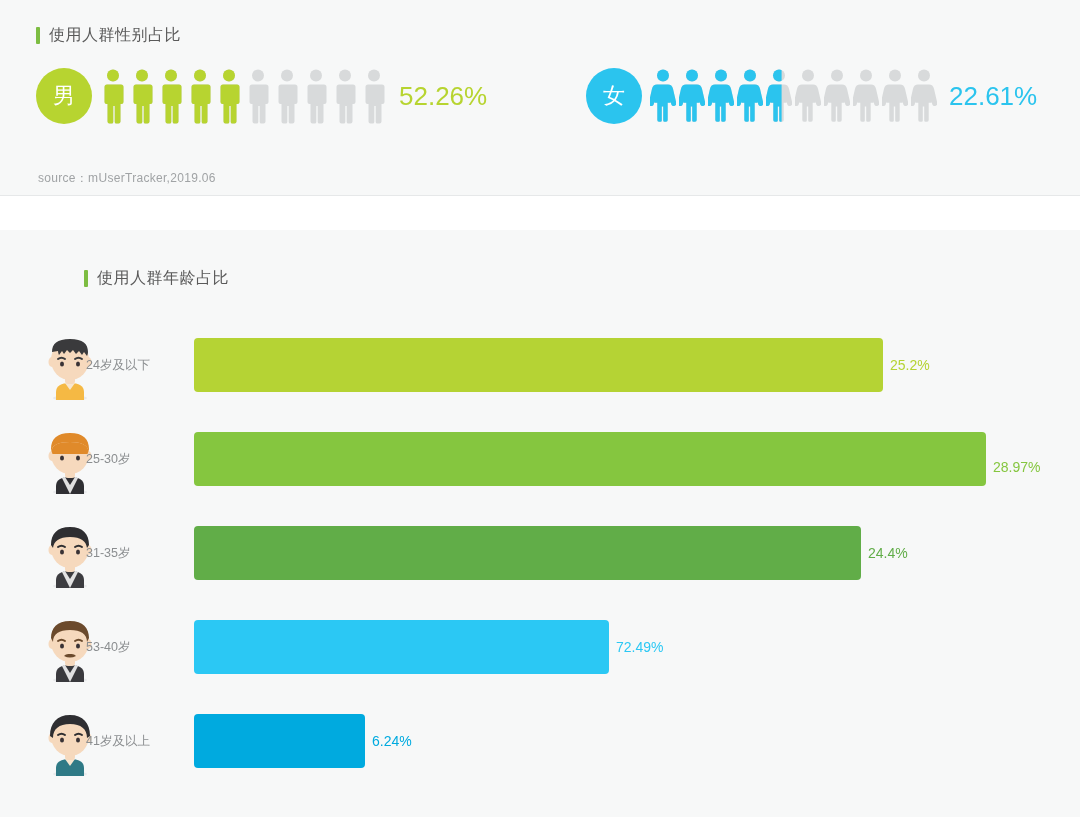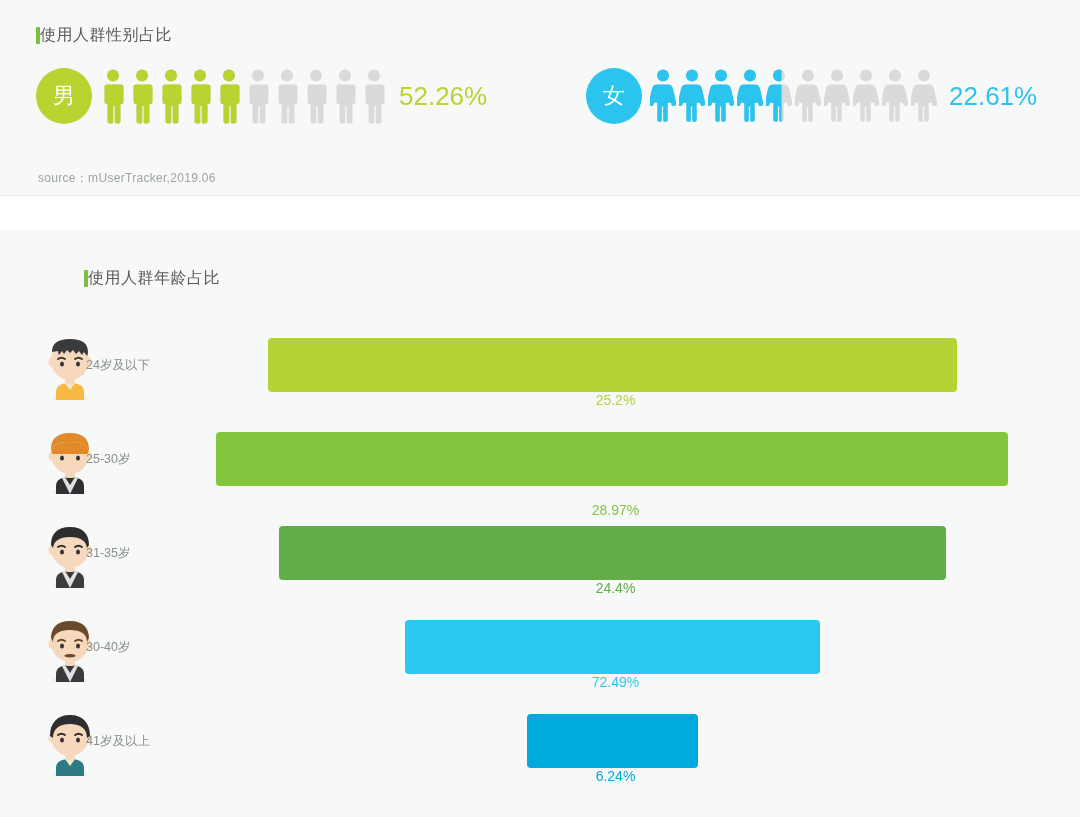--- a/index.html
+++ b/index.html
@@ -23,20 +23,21 @@
     background: #f7f8f8;
     box-sizing: border-box;
   }
   #gender-panel { top: 0; height: 196px; }
   #age-panel    { top: 230px; height: 587px; }
 
   .section-title {
     position: absolute;
     display: flex;
     align-items: center;
+    gap: 9px;
   }
   .title-accent {
     width: 4px;
     height: 17px;
     background: #7dbd42;
     border-radius: 1px;
     flex: none;
   }
   .title-text {
     font-size: 16px;
@@ -138,28 +139,27 @@
     left: 86px;
     top: 50%;
     transform: translateY(-50%);
     font-size: 12.5px;
     color: #8b8e90;
     white-space: nowrap;
   }
 
   .bar-track {
     position: absolute;
-    left: 202px;
+    left: 194px;
     top: 50%;
     transform: translateY(-50%);
     height: 54px;
     width: 820px;
     display: flex;
     align-items: center;
-    flex-direction: column;
   }
   .bar-fill {
     height: 54px;
     border-radius: 4px;
     flex: none;
   }
   .bar-value {
     font-size: 14px;
     margin-left: 7px;
     white-space: nowrap;
@@ -582,21 +582,21 @@
           <ellipse cx="14" cy="32" rx="3.5" ry="5" fill="#f6d9bd"></ellipse>
           <ellipse cx="50" cy="32" rx="3.5" ry="5" fill="#f6d9bd"></ellipse>
           <path d="M13 26c0-10 6-17 19-17s19 7 19 17l-2 4c0-8-6-12-17-12s-17 4-17 12z" fill="#6b4a2c"></path>
           <ellipse cx="24" cy="34" rx="2" ry="2.6" fill="#3a3336"></ellipse>
           <ellipse cx="40" cy="34" rx="2" ry="2.6" fill="#3a3336"></ellipse>
           <path d="M20 29c2-1.5 5-1.5 7 0" stroke="#6b4a2c" stroke-width="2" fill="none" stroke-linecap="round"></path>
           <path d="M37 29c2-1.5 5-1.5 7 0" stroke="#6b4a2c" stroke-width="2" fill="none" stroke-linecap="round"></path>
           <path d="M26 44c2-2 4-2 6-2s4 0 6 2c-2 1-4 1.5-6 1.5s-4-.5-6-1.5z" fill="#6b4a2c"></path>
         </svg>
       </div>
-      <div class="age-label">30-40岁</div>
+      <div class="age-label">53-40岁</div>
       <div class="bar-track">
         <div class="bar-fill" style="width: 415px; background: rgb(43, 200, 244);"></div>
         <div class="bar-value" style="color: rgb(43, 200, 244);">72.49%</div>
       </div>
     </div>
     <div class="age-row">
       <div class="age-avatar">
         <svg viewBox="0 0 64 70" xmlns="http://www.w3.org/2000/svg">
           <ellipse cx="32" cy="68" rx="17" ry="3" fill="#e9eaec"></ellipse>
           <path d="M18 70v-8c0-6 5-9 14-9s14 3 14 9v8z" fill="#2f7a86"></path>

